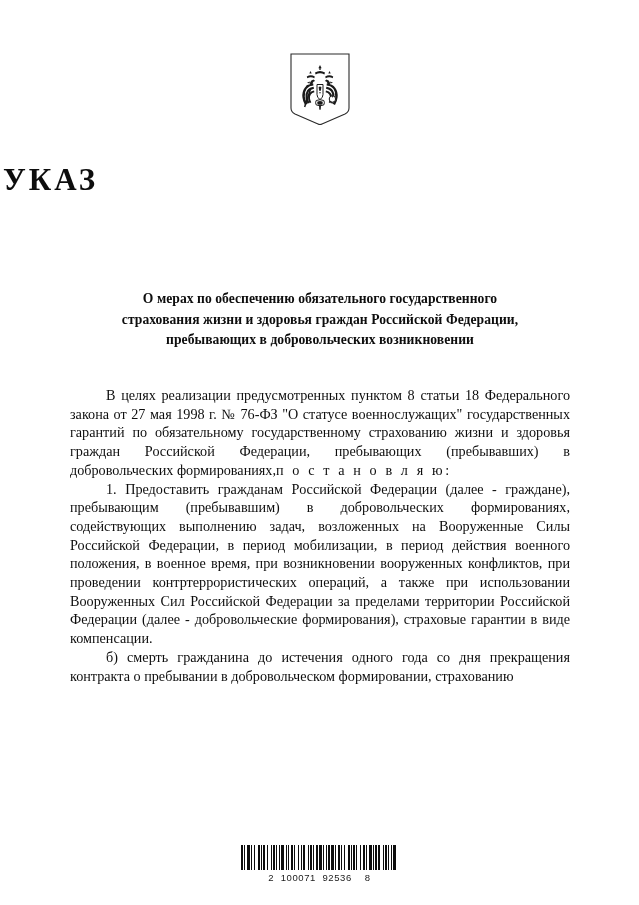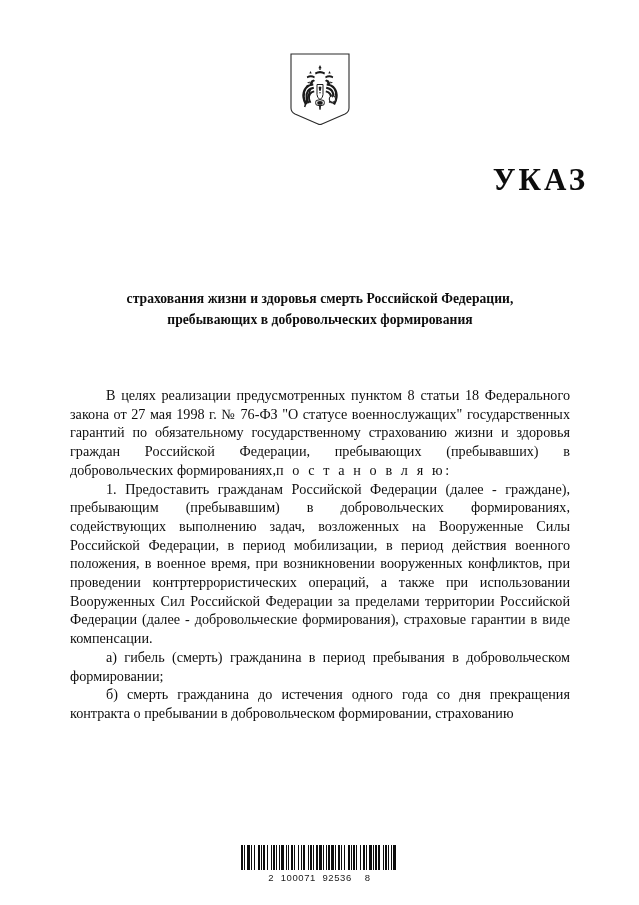--- a/index.html
+++ b/index.html
@@ -38,21 +38,21 @@
     height: 74px;
     display: block;
   }
 
   
   .doc-title {
     position: absolute;
     top: 163px;
     left: 0;
     width: 588px;
-    text-align: right;
+    text-align: left;
     font-size: 31px;
     line-height: 34px;
     font-weight: 700;
     letter-spacing: 3.0px;
     text-indent: 3.0px;
     font-family: "Liberation Serif", "DejaVu Serif", serif;
   }
   .doc-subtitle {
     position: absolute;
     top: 212px;
@@ -183,32 +183,32 @@
         <rect x="43" y="43.8" width="0.9" height="1.6"></rect>
         <path d="M42.2 42.6 h2.4 v0.9 h-2.4 z"></path>
       </g>
     </svg>
   </div>
 
   <div class="doc-title">УКАЗ</div>
 
 
   <div class="doc-heading">
-    <span class="hl">страхования жизни и здоровья смерть Российской Федерации,</span>
-    <span class="hl">пребывающих в добровольческих формирования</span>
+    <span class="hl">О мерах по обеспечению обязательного государственного</span>
+    <span class="hl">страхования жизни и здоровья граждан Российской Федерации,</span>
+    <span class="hl">пребывающих в добровольческих возникновении</span>
   </div>
 
   <div class="body-block">
 
     <p class="para"><span>В целях реализации предусмотренных пунктом 8 статьи 18 Федерального закона от 27 мая 1998 г. № 76-ФЗ "О статусе военнослужащих" государственных гарантий по обязательному государственному страхованию жизни и здоровья граждан Российской Федерации, пребывающих (пребывавших) в добровольческих формированиях,</span><span class="spaced">п о с т а н о в л я ю:</span></p>
 
     <p class="para">1. Предоставить гражданам Российской Федерации (далее - граждане), пребывающим (пребывавшим) в добровольческих формированиях, содействующих выполнению задач, возложенных на Вооруженные Силы Российской Федерации, в период мобилизации, в период действия военного положения, в военное время, при возникновении вооруженных конфликтов, при проведении контртеррористических операций, а также при использовании Вооруженных Сил Российской Федерации за пределами территории Российской Федерации (далее - добровольческие формирования), страховые гарантии в виде компенсации.</p>
 
 
-    <p class="para">а) гибель (смерть) гражданина в период пребывания в добровольческом формировании;</p>
 
     <p class="para">б) смерть гражданина до истечения одного года со дня прекращения контракта о пребывании в добровольческом формировании, страхованию</p>
   </div>
 
   <div class="barcode-wrap">
     <div class="barcode-bars" id="barcode-bars">
         <i style="width: 2px; background: rgb(13, 13, 13);"></i>
         <i style="width: 1px; background: transparent;"></i>
         <i style="width: 1px; background: rgb(13, 13, 13);"></i>
         <i style="width: 2px; background: transparent;"></i>

